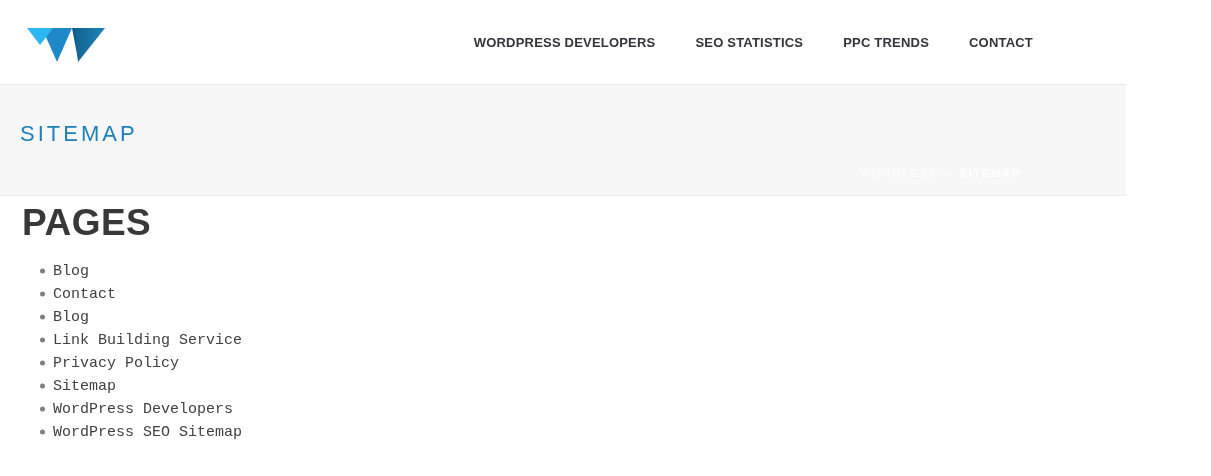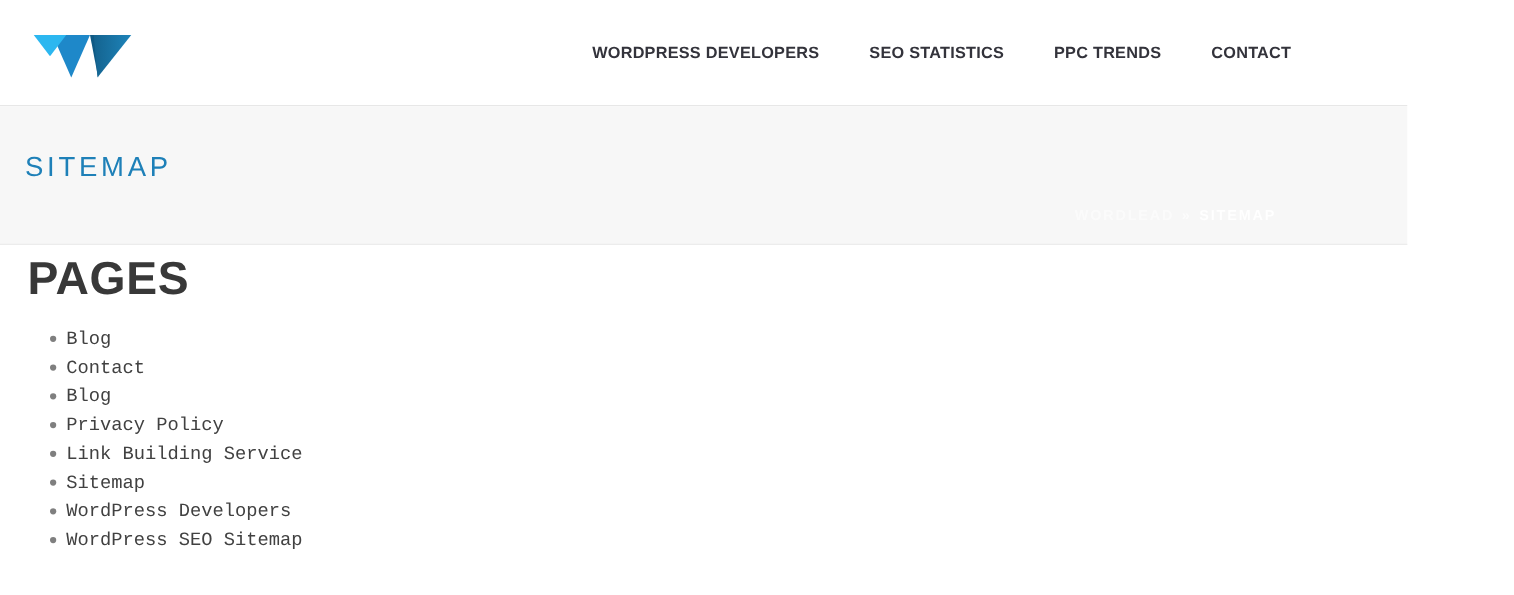--- a/index.html
+++ b/index.html
@@ -98,24 +98,24 @@
       <li>
           <a>Blog</a>
         </li>
       <li>
           <a>Contact</a>
         </li>
       <li>
           <a>Blog</a>
         </li>
       <li>
-          <a>Privacy Policy</a>
+          <a>Link Building Service</a>
         </li>
       <li>
-          <a>Link Building Service</a>
+          <a>Privacy Policy</a>
         </li>
       <li>
           <a>Sitemap</a>
         </li>
       <li>
           <a>WordPress Developers</a>
         </li>
       <li>
           <a>WordPress SEO Sitemap</a>
         </li>

